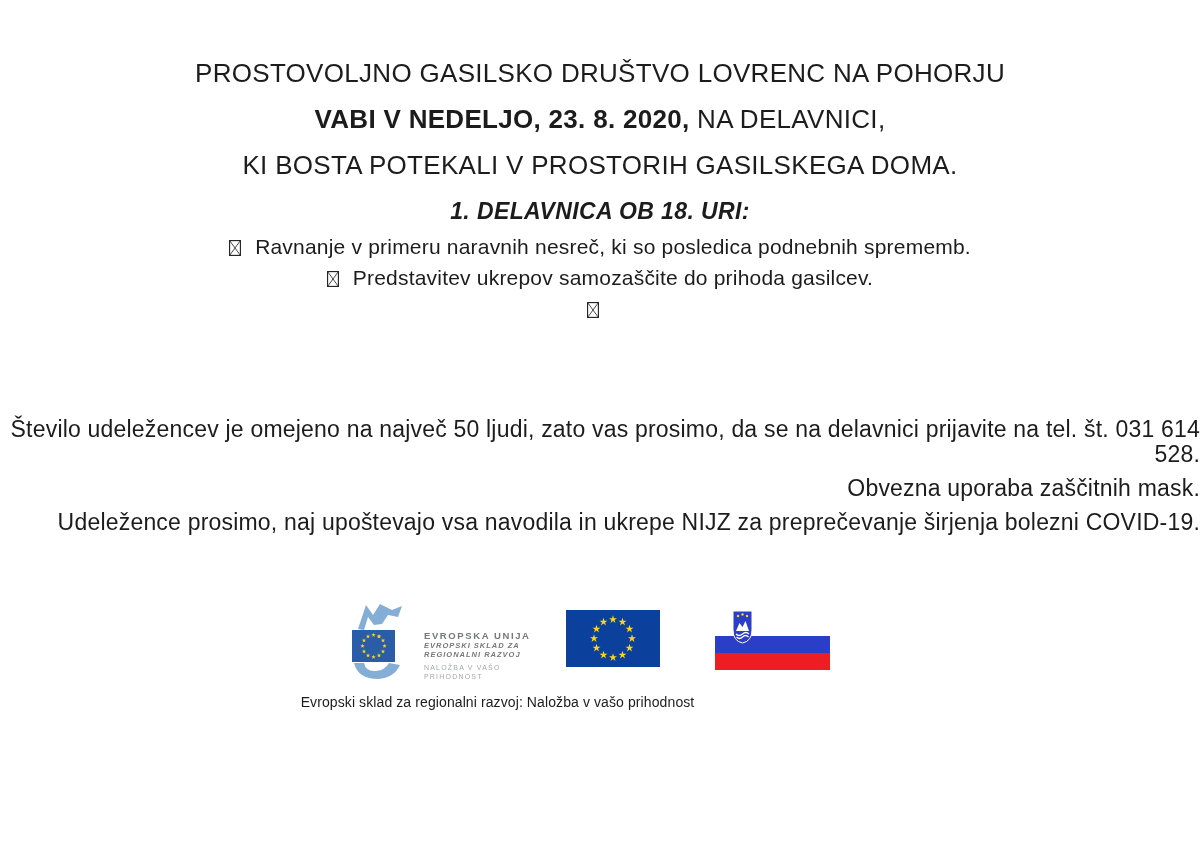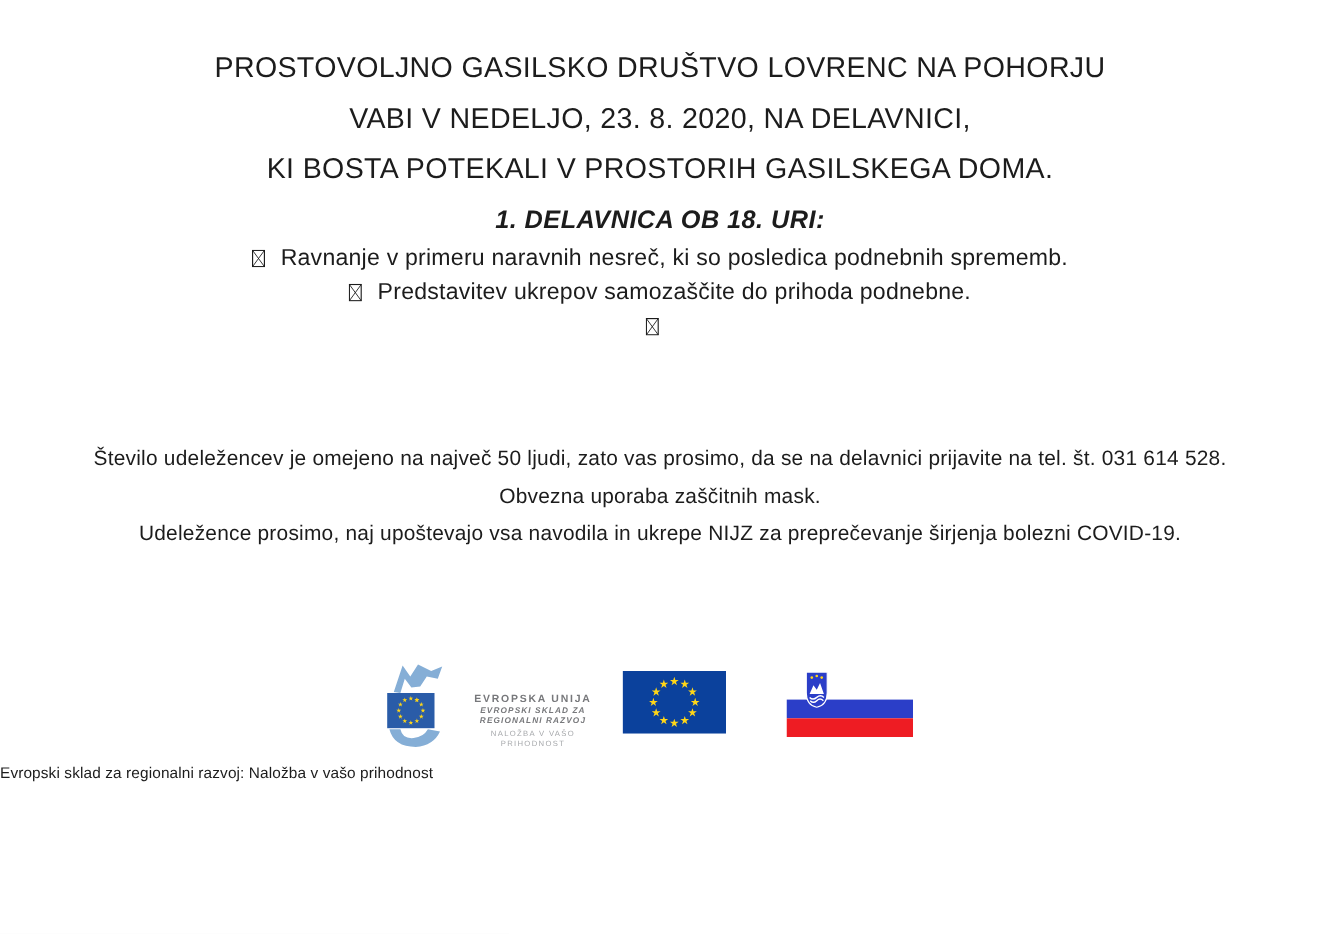--- a/index.html
+++ b/index.html
@@ -5,46 +5,46 @@
   html,body{margin:0;padding:0;background:#e9e9e9;}
   .page{
     position:relative;
     width:1200px;height:849px;
     margin:0 auto;
     background:#ffffff;
     overflow:hidden;
     font-family:"Liberation Sans",sans-serif;
     color:#1c1c1c;
   }
-  .content{padding-top:48px;text-align:center;}
+  .content{padding-top:60px;text-align:center;}
   p{margin:0;}
   .title-line{font-size:26px;line-height:26px;margin:0 0 20px;letter-spacing:0.3px;}
-  .bold{font-weight:normal;}
+  .bold{font-weight:bold;}
   .ws-heading{
     font-size:23px;line-height:26px;font-style:italic;
     margin:12px 0 8px;letter-spacing:0.4px;font-weight:bold;
   }
   .bullet-line{font-size:21px;line-height:29px;letter-spacing:0.2px;}
   .tofu{display:inline-block;margin-right:14px;vertical-align:-2px;}
   .notes{margin-top:92px;}
-  .note-line{font-size:19px;line-height:25px;margin:0 0 9px;letter-spacing:0.2px;}
+  .note-line{font-size:23px;line-height:25px;margin:0 0 9px;letter-spacing:0.2px;text-align:right;}
 
   .logos{position:absolute;left:0;top:602px;width:1200px;height:90px;}
   .erdf{position:absolute;left:350px;top:0;width:195px;height:78px;}
   .erdf-art{position:absolute;left:0;top:0;}
-  .erdf-text{position:absolute;left:74px;top:28px;text-align:center;}
+  .erdf-text{position:absolute;left:74px;top:28px;text-align:left;}
   .erdf-line1{font-size:9.5px;font-weight:bold;letter-spacing:1.6px;color:#77787b;line-height:11px;}
   .erdf-line2,.erdf-line3{font-size:7.5px;font-weight:bold;letter-spacing:1px;color:#77787b;line-height:9px;font-style:italic;}
   .erdf-line4{font-size:7px;letter-spacing:1.2px;color:#a6a8ab;line-height:9px;margin-top:4px;}
   .eu-flag{position:absolute;left:566px;top:8px;}
   .slo-flag{position:absolute;left:715px;top:8px;}
 
   .caption{
     position:absolute;left:0;top:694px;width:995px;
-    font-size:14px;line-height:17px;color:#1c1c1c;
+    text-align:center;font-size:14px;line-height:17px;color:#1c1c1c;
     letter-spacing:0.1px;
   }
 </style>
 </head>
 <body>
 
 <div class="page">
 
   <div class="content">
 
@@ -57,21 +57,21 @@
     <p class="ws-heading">1. DELAVNICA OB 18. URI:</p>
 
     <p class="bullet-line"><span class="tofu"><svg width="12" height="16" viewBox="0 0 12 16">
             <rect x="0.6" y="0.6" width="10.8" height="14.8" fill="none" stroke="#1c1c1c" stroke-width="1.1"></rect>
             <path d="M0.6,0.6 L11.4,15.4 M11.4,0.6 L0.6,15.4" stroke="#1c1c1c" stroke-width="0.8" fill="none"></path>
           </svg></span><span>Ravnanje v primeru naravnih nesreč, ki so posledica podnebnih sprememb.</span></p>
 
     <p class="bullet-line"><span class="tofu"><svg width="12" height="16" viewBox="0 0 12 16">
             <rect x="0.6" y="0.6" width="10.8" height="14.8" fill="none" stroke="#1c1c1c" stroke-width="1.1"></rect>
             <path d="M0.6,0.6 L11.4,15.4 M11.4,0.6 L0.6,15.4" stroke="#1c1c1c" stroke-width="0.8" fill="none"></path>
-          </svg></span><span>Predstavitev ukrepov samozaščite do prihoda podnebne.</span></p>
+          </svg></span><span>Predstavitev ukrepov samozaščite do prihoda gasilcev.</span></p>
 
 
     <p class="bullet-line"><span class="tofu"><svg width="12" height="16" viewBox="0 0 12 16">
             <rect x="0.6" y="0.6" width="10.8" height="14.8" fill="none" stroke="#1c1c1c" stroke-width="1.1"></rect>
             <path d="M0.6,0.6 L11.4,15.4 M11.4,0.6 L0.6,15.4" stroke="#1c1c1c" stroke-width="0.8" fill="none"></path>
           </svg></span></p>
 
 
     <div class="notes">
       <p class="note-line">Število udeležencev je omejeno na največ 50 ljudi, zato vas prosimo, da se na delavnici prijavite na tel. št. 031 614 528.</p>

